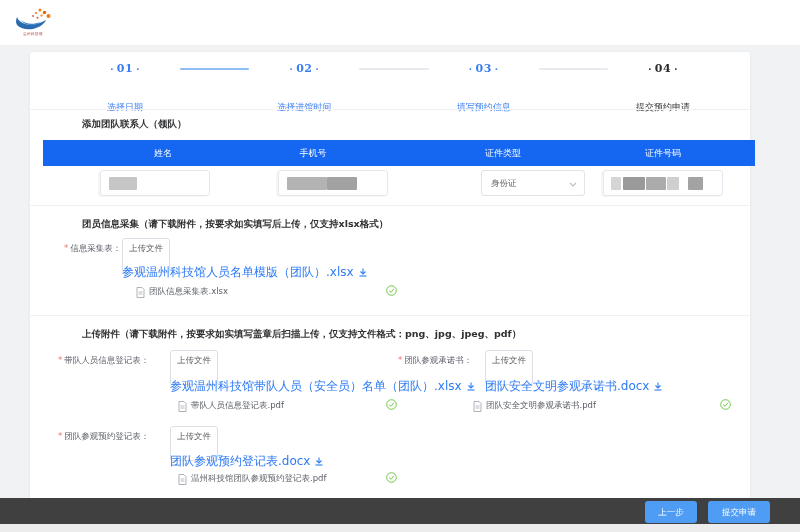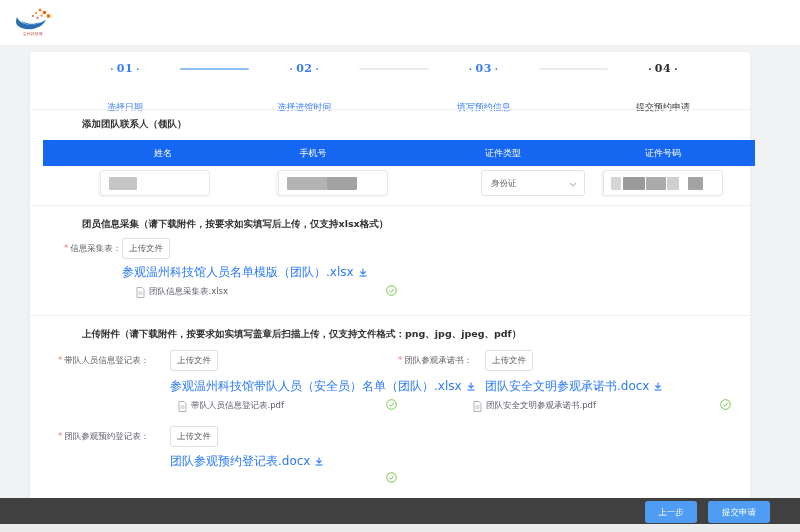--- a/index.html
+++ b/index.html
@@ -39,21 +39,21 @@
   .tbl-head { position:absolute; top:88px; left:13px; width:712px; height:26px; background:#1566f0; }
   .tbl-head span { position:absolute; top:0; transform:translateX(-50%); line-height:26px; font-size:9px; color:#fff; white-space:nowrap; }
   .input-row { position:absolute; top:118px; left:13px; width:694px; height:28px; }
   .fake-input { position:absolute; top:0; height:26px; background:#fff; border:1px solid #e4e7ed; border-radius:3px; box-shadow:-2px 1px 0 rgba(0,0,0,.04); }
   .blk { position:absolute; top:6px; height:13px; border-radius:1px; }
   .fake-select { position:absolute; top:0; height:26px; background:#fff; border:1px solid #e0e3e9; border-radius:3px; font-size:8.5px; color:#606266; line-height:24px; padding-left:9px; }
   .fake-select svg { position:absolute; right:7px; top:11px; }
   
   .f-label { position:absolute; font-size:8.5px; color:#5a5e66; white-space:nowrap; }
   .f-label .req { color:#f56c6c; margin-right:2px; }
-  .upload-btn { position:absolute; width:48px; height:21px; line-height:19px; text-align:center; border:1px solid #dcdfe6; border-radius:3px; background:#fff; font-size:8.5px; color:#606266; cursor:pointer; }
+  .upload-btn { position:absolute; width:48px; height:35px; line-height:19px; text-align:center; border:1px solid #dcdfe6; border-radius:3px; background:#fff; font-size:8.5px; color:#606266; cursor:pointer; }
   .tpl-link { position:absolute; font-size:12px; color:#2d7bf5; font-weight:normal; white-space:nowrap; display:flex; align-items:center; gap:5px; cursor:pointer; }
   .file-row { position:absolute; font-size:8.5px; color:#5a5e66; white-space:nowrap; display:flex; align-items:center; gap:4px; }
   .chk { position:absolute; }
   
   .tip { position:absolute; left:457px; top:186px; width:258px; height:66px; border:1px solid #f3cd88; background:#fffdf7; border-radius:3px; padding:8px 10px; }
   .tip-title { font-size:8.5px; font-weight:bold; color:#ff9900; display:flex; align-items:center; gap:4px; }
   .tip-body { margin-top:5px; font-size:7.5px; color:#8a8a8a; line-height:1.75; }
   
   .btn { position:absolute; top:3px; height:22px; line-height:22px; text-align:center; border-radius:3px; background:#4e9cf3; color:#fff; font-size:8.5px; cursor:pointer; }
   .btn-prev { right:103px; width:52px; }
@@ -232,20 +232,28 @@
       </div>
       <div class="upload-btn" style="left:140px;top:374px">上传文件</div>
       <div class="tpl-link" style="left:140px;top:401px">
         <span>团队参观预约登记表.docx</span>
         <svg width="8" height="9" viewBox="0 0 8 9">
           <line x1="4" y1="0.5" x2="4" y2="5.5" stroke="#2d7bf5" stroke-width="1.1"></line>
           <polyline points="1.5,3.5 4,6 6.5,3.5" fill="none" stroke="#2d7bf5" stroke-width="1.1"></polyline>
           <line x1="0.5" y1="8" x2="7.5" y2="8" stroke="#2d7bf5" stroke-width="1.1"></line>
         </svg>
       </div>
+      <div class="file-row" style="left:148px;top:421px">
+        <svg width="9" height="11" viewBox="0 0 9 11">
+          <path d="M1 .5 H6 L8 2.5 V10.5 H1 Z" fill="none" stroke="#9aa0a8" stroke-width=".8"></path>
+          <line x1="2.5" y1="5" x2="6.5" y2="5" stroke="#9aa0a8" stroke-width=".7"></line>
+          <line x1="2.5" y1="7" x2="6.5" y2="7" stroke="#9aa0a8" stroke-width=".7"></line>
+        </svg>
+        <span>温州科技馆团队参观预约登记表.pdf</span>
+      </div>
       <svg class="chk" style="left:356px;top:420px" width="11" height="11" viewBox="0 0 11 11">
         <circle cx="5.5" cy="5.5" r="4.8" fill="none" stroke="#67c23a" stroke-width=".9"></circle>
         <polyline points="3.2,5.7 5,7.3 7.9,3.8" fill="none" stroke="#67c23a" stroke-width=".9"></polyline>
       </svg>
 
     </div>
   </div>
 
   <div class="footerbar">
     <div class="btn btn-prev">上一步</div>

